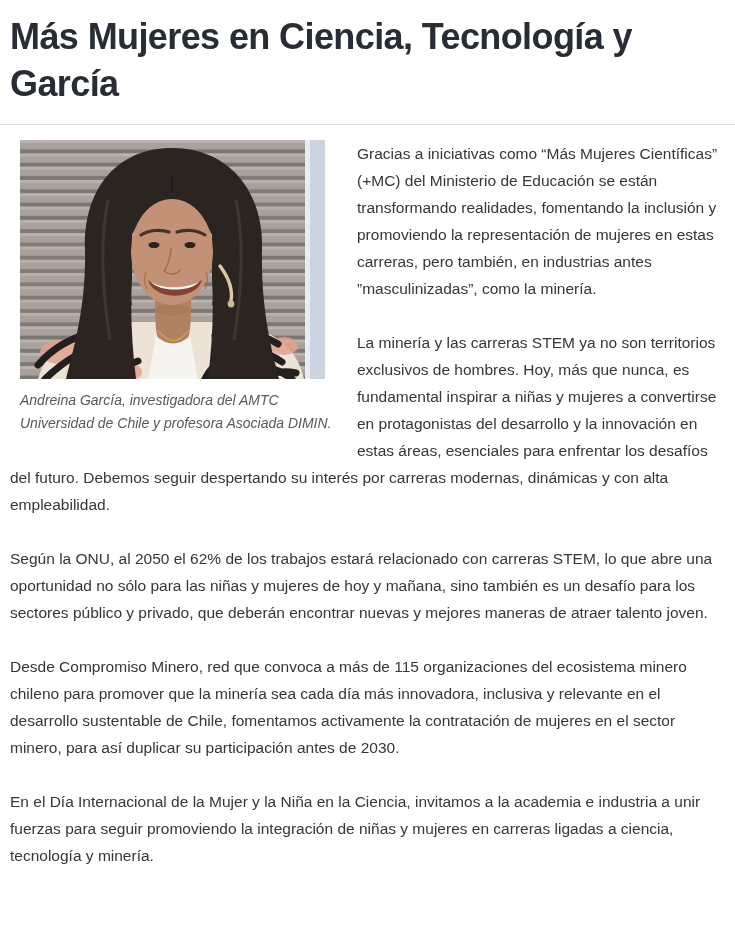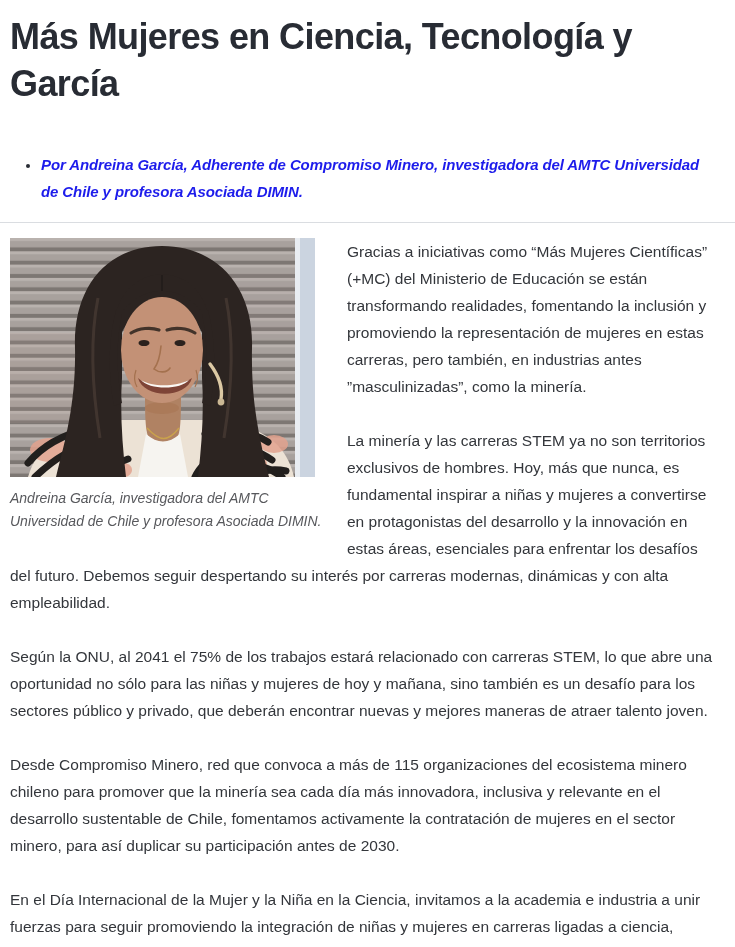--- a/index.html
+++ b/index.html
@@ -24,39 +24,34 @@
     font-size:15px; line-height:27px; letter-spacing:-0.1px;
     text-decoration:none; cursor:pointer;
   }
 
   hr.divider { border:0; border-top:1px solid #dadde1; margin:17px -15px 0 -10px; }
 
   .article-body { margin-top:15px; font-size:15.5px; line-height:27px; color:#33363b; }
   .article-body p { margin:0 0 27px 0; }
   .clear { clear:left; }
 
-  figure.photo-figure { float:left; width:315px; margin:0 22px 20px 0; padding:0; }
+  figure.photo-figure { float:left; width:315px; margin:0 22px 20px 10px; padding:0; }
   svg.photo { display:block; width:305px; height:239px; }
   figcaption.photo-caption {
     margin-top:10px; font-style:italic;
     font-size:14px; line-height:23px; color:#57585c;
   }
 </style>
 </head>
 <body>
 
 <div class="page">
 
   <h1 class="page-title">Más Mujeres en Ciencia, Tecnología y García</h1>
 
-  <ul class="byline-list">
-    <li>
-      <em class="byline-link">Por Andreina García, Adherente de Compromiso Minero, investigadora del AMTC Universidad de Chile y profesora Asociada DIMIN.</em>
-    </li>
-  </ul>
 
   <hr class="divider">
 
   <div class="article-body">
 
     <figure class="photo-figure">
       <svg class="photo" viewBox="0 0 305 239" xmlns="http://www.w3.org/2000/svg" role="img">
         <defs>
           <pattern id="blinds" x="0" y="0" width="305" height="13.3" patternUnits="userSpaceOnUse">
             <rect width="305" height="13.3" fill="#a8a19d"></rect>
@@ -124,17 +119,17 @@
         <g>
           <path d="M200,126 C209,138 213,149 211,161" stroke="#dcc9a4" stroke-width="3.4" fill="none" stroke-linecap="round"></path>
           <circle cx="211" cy="164" r="3.4" fill="#cbb894"></circle>
         </g>
       </svg>
       <figcaption class="photo-caption">Andreina García, investigadora del AMTC Universidad de Chile y profesora Asociada DIMIN.</figcaption>
     </figure>
 
     <p>Gracias a iniciativas como “Más Mujeres Científicas” (+MC) del Ministerio de Educación se están transformando realidades, fomentando la inclusión y promoviendo la representación de mujeres en estas carreras, pero también, en industrias antes ”masculinizadas”, como la minería.</p>
     <p>La minería y las carreras STEM ya no son territorios exclusivos de hombres. Hoy, más que nunca, es fundamental inspirar a niñas y mujeres a convertirse en protagonistas del desarrollo y la innovación en estas áreas, esenciales para enfrentar los desafíos del futuro. Debemos seguir despertando su interés por carreras modernas, dinámicas y con alta empleabilidad.</p>
-    <p class="clear">Según la ONU, al 2041 el 75% de los trabajos estará relacionado con carreras STEM, lo que abre una oportunidad no sólo para las niñas y mujeres de hoy y mañana, sino también es un desafío para los sectores público y privado, que deberán encontrar nuevas y mejores maneras de atraer talento joven.</p>
+    <p class="clear">Según la ONU, al 2050 el 62% de los trabajos estará relacionado con carreras STEM, lo que abre una oportunidad no sólo para las niñas y mujeres de hoy y mañana, sino también es un desafío para los sectores público y privado, que deberán encontrar nuevas y mejores maneras de atraer talento joven.</p>
     <p>Desde Compromiso Minero, red que convoca a más de 115 organizaciones del ecosistema minero chileno para promover que la minería sea cada día más innovadora, inclusiva y relevante en el desarrollo sustentable de Chile, fomentamos activamente la contratación de mujeres en el sector minero, para así duplicar su participación antes de 2030.</p>
     <p>En el Día Internacional de la Mujer y la Niña en la Ciencia, invitamos a la academia e industria a unir fuerzas para seguir promoviendo la integración de niñas y mujeres en carreras ligadas a ciencia, tecnología y minería.</p>
   </div>
 </div>
 
 </body></html>

